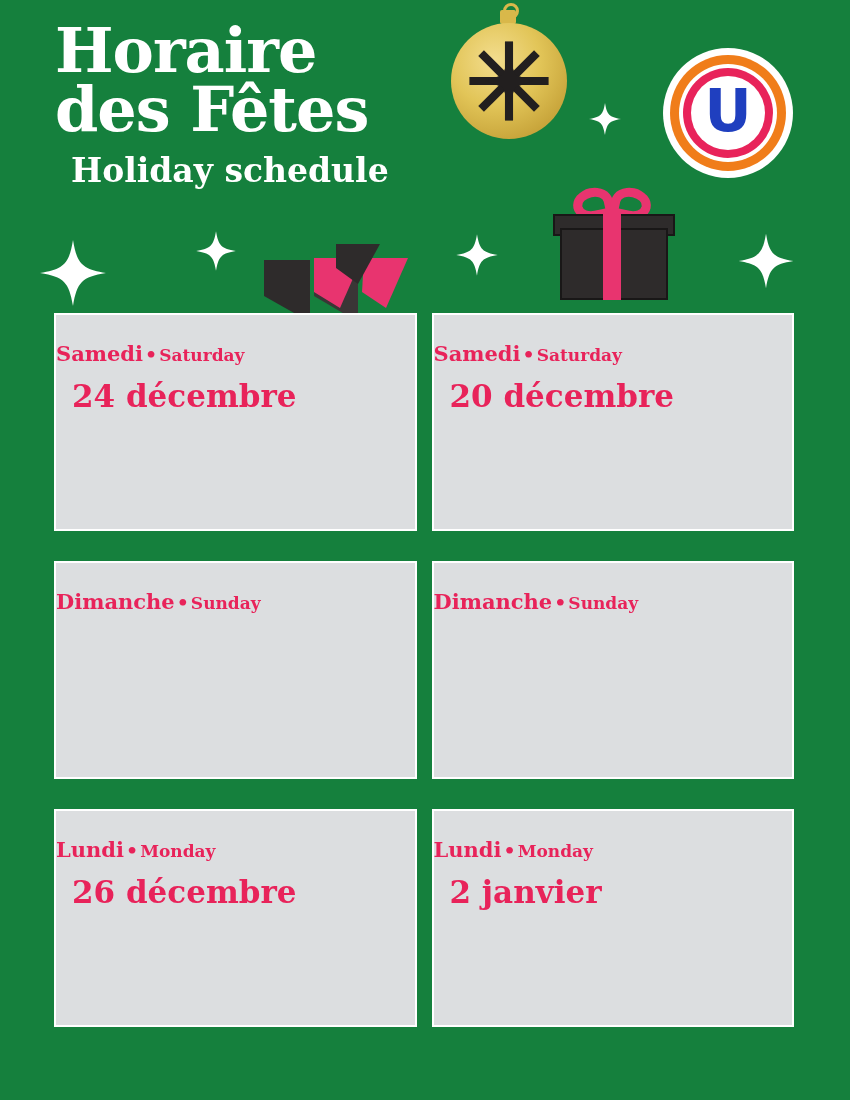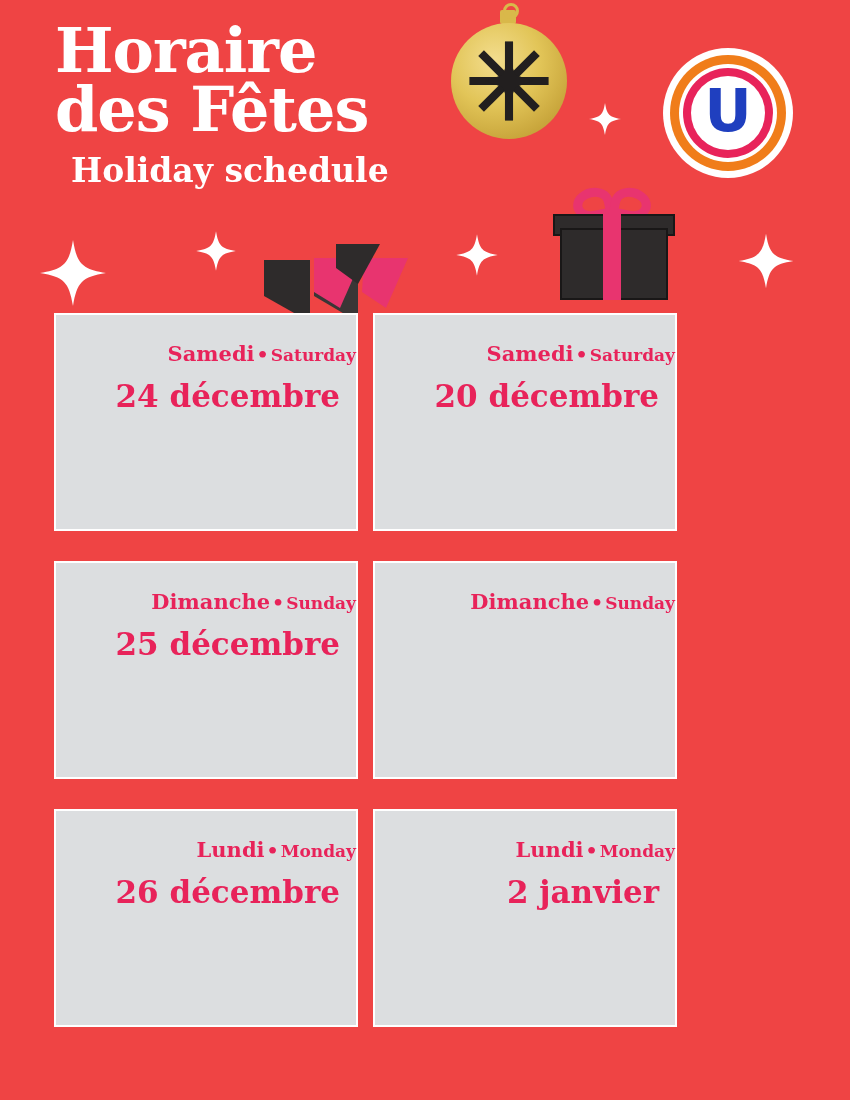--- a/index.html
+++ b/index.html
@@ -9,21 +9,21 @@
     width: 850px;
     height: 1100px;
     background: #221f1f;
     font-family: "Liberation Serif", serif;
     overflow: hidden;
   }
   .poster {
     position: relative;
     width: 850px;
     height: 1100px;
-    background: #ef4444;
+    background: #15803d;
     overflow: hidden;
   }
 
   
   .header {
     position: absolute;
     left: 55px;
     top: 22px;
     width: 420px;
   }
@@ -158,24 +158,24 @@
   .grid {
     position: absolute;
     left: 54px;
     top: 313px;
     width: 740px;
   }
   .row { display: flex; gap: 15px; margin-bottom: 30px; }
   .card {
     background: #dcdee0;
     border: 2px solid #ffffff;
-    width: 304px;
+    width: 363px;
     height: 218px;
     padding-top: 28px;
-    text-align: right;
+    text-align: left;
   }
   .card-day {
     color: #e8235a;
     font-family: "DejaVu Serif", serif;
     font-weight: bold;
     font-size: 21px;
     line-height: 1;
     margin: 0 0 6px 0;
     white-space: nowrap;
   }
@@ -284,21 +284,20 @@
         <p class="card-date">20 décembre</p>
         <div class="card-body"></div>
       </div>
     </div>
 
     <div class="row">
       <div class="card">
         <p class="card-day">
           <span>Dimanche</span><span class="sep">•</span><span class="en">Sunday</span>
         </p>
-        <p class="card-date">25 décembre</p>
         <div class="card-body"></div>
       </div>
       <div class="card">
         <p class="card-day">
           <span>Dimanche</span><span class="sep">•</span><span class="en">Sunday</span>
         </p>
         <div class="card-body"></div>
       </div>
     </div>
 

